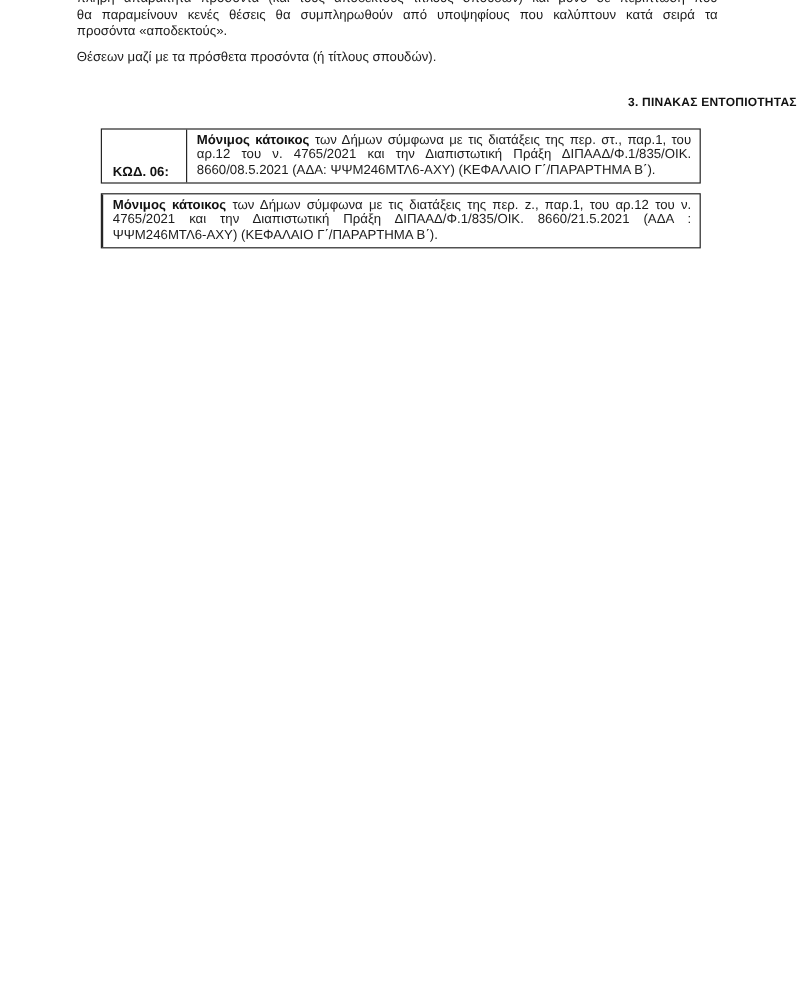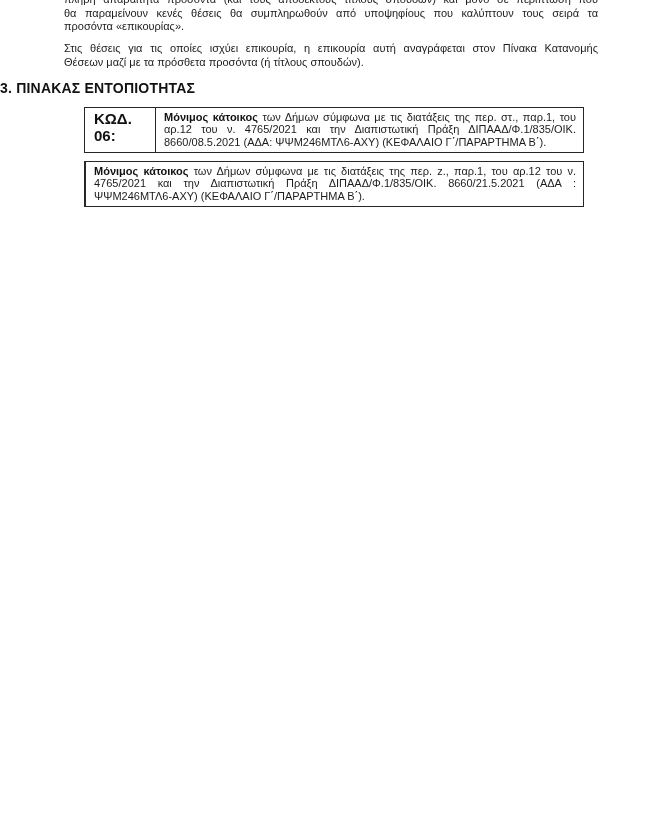--- a/index.html
+++ b/index.html
@@ -35,45 +35,45 @@
     text-align-last: left;
     white-space: nowrap;
   }
   .para-clipped { top: -7px; }
   .para-epikouria { top: 42px; }
   .section-heading {
     position: absolute;
     top: 80px;
     left: 0;
     width: 664px;
-    text-align: left;
-    font-size: 14px;
+    text-align: right;
+    font-size: 10px;
     font-weight: bold;
     letter-spacing: 0.2px;
     color: #111111;
   }
   .kod-table {
     position: absolute;
     left: 84px;
     width: 500px;
     border: 1.5px solid #262626;
     box-sizing: border-box;
     display: flex;
     background: #ffffff;
   }
   .kod-table-06 { top: 107px; }
   .kod-table-07 { top: 161px; }
   .kod-cell {
     width: 70px;
     flex: 0 0 70px;
     display: flex;
-    align-items: flex-start;
+    align-items: flex-end;
     box-sizing: border-box;
     padding: 2px 2px 2px 9px;
-    font-size: 15px;
+    font-size: 11px;
     font-weight: bold;
     color: #111111;
   }
   .desc-cell {
     flex: 1 1 auto;
     border-left: 1.5px solid #262626;
     box-sizing: border-box;
     padding: 2.5px 7px 3px 8px;
     font-size: 11px;
     line-height: 12.7px;
@@ -85,26 +85,25 @@
     color: #111111;
   }
 </style>
 </head>
 <body>
 
 <div class="page">
 
   <div class="bodytext para-clipped">
     <div class="jline">πλήρη απαραίτητα προσόντα (και τους αποδεκτούς τίτλους σπουδών) και μόνο σε περίπτωση που</div>
-    <div class="jline">θα παραμείνουν κενές θέσεις θα συμπληρωθούν από υποψηφίους που καλύπτουν τους σειρά τα</div>
-    <div class="lline">προσόντα «επικουρίας».</div>
+    <div class="jline">θα παραμείνουν κενές θέσεις θα συμπληρωθούν από υποψηφίους που καλύπτουν κατά σειρά τα</div>
+    <div class="lline">προσόντα «αποδεκτούς».</div>
   </div>
 
   <div class="bodytext para-epikouria">
-    <div class="jline">Στις θέσεις για τις οποίες ισχύει επικουρία, η επικουρία αυτή αναγράφεται στον Πίνακα Κατανομής</div>
     <div class="lline">Θέσεων μαζί με τα πρόσθετα προσόντα (ή τίτλους σπουδών).</div>
   </div>
 
   <div class="section-heading">3. ΠΙΝΑΚΑΣ ΕΝΤΟΠΙΟΤΗΤΑΣ</div>
 
   <div class="kod-table kod-table-06">
     <div class="kod-cell">
       <span>ΚΩΔ. 06:</span>
     </div>
     <div class="desc-cell">

